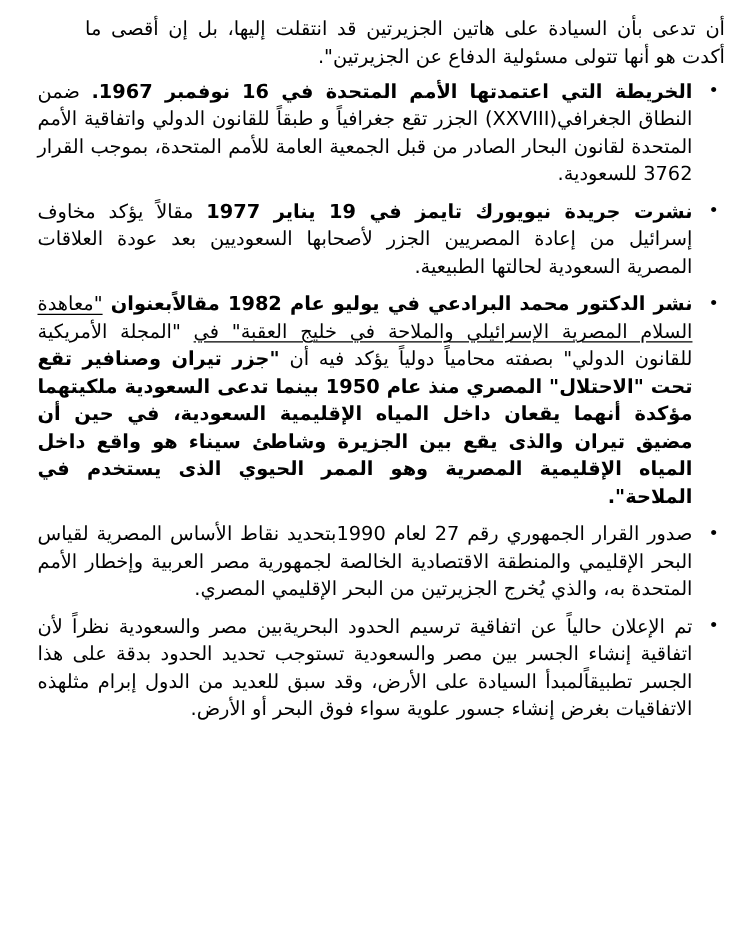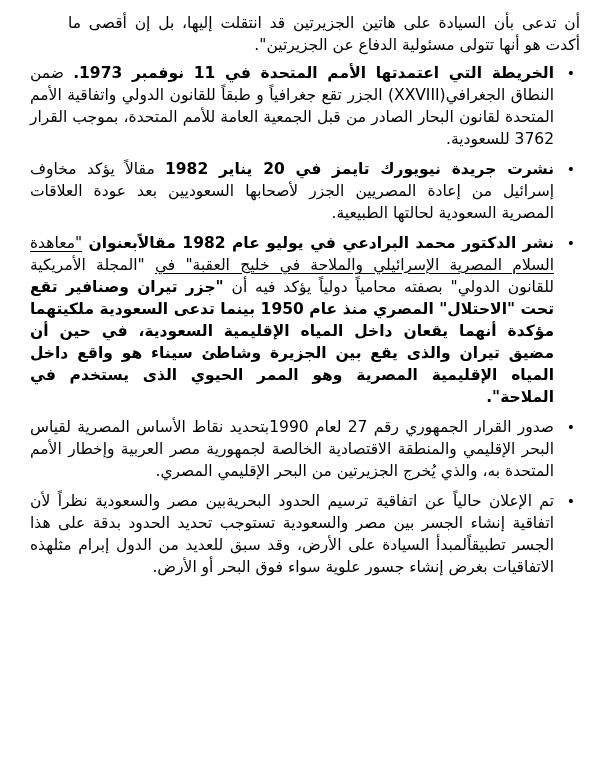--- a/index.html
+++ b/index.html
@@ -49,19 +49,19 @@
   }
   .seg.b { font-weight: bold; }
   .seg.u { text-decoration: underline; text-underline-offset: 3px; }
 </style>
 </head>
 <body>
 
 <div class="page">
   <p class="intro">أن تدعى بأن السيادة على هاتين الجزيرتين قد انتقلت إليها، بل إن أقصى ما أكدت هو أنها تتولى مسئولية الدفاع عن الجزيرتين".</p>
   <ul class="bullets">
-      <li><span class="marker">•</span><span class="seg b">الخريطة التي اعتمدتها الأمم المتحدة في 11 نوفمبر 1973.</span><span class="seg"> ضمن النطاق الجغرافي(XXVIII) الجزر تقع جغرافياً و طبقاً للقانون الدولي واتفاقية الأمم المتحدة لقانون البحار الصادر من قبل الجمعية العامة للأمم المتحدة، بموجب القرار 3762 للسعودية.</span></li>
-      <li><span class="marker">•</span><span class="seg b">نشرت جريدة نيويورك تايمز في 20 يناير 1982</span><span class="seg"> مقالاً يؤكد مخاوف إسرائيل من إعادة المصريين الجزر لأصحابها السعوديين بعد عودة العلاقات المصرية السعودية لحالتها الطبيعية.</span></li>
+      <li><span class="marker">•</span><span class="seg b">الخريطة التي اعتمدتها الأمم المتحدة في 16 نوفمبر 1967.</span><span class="seg"> ضمن النطاق الجغرافي(XXVIII) الجزر تقع جغرافياً و طبقاً للقانون الدولي واتفاقية الأمم المتحدة لقانون البحار الصادر من قبل الجمعية العامة للأمم المتحدة، بموجب القرار 3762 للسعودية.</span></li>
+      <li><span class="marker">•</span><span class="seg b">نشرت جريدة نيويورك تايمز في 19 يناير 1977</span><span class="seg"> مقالاً يؤكد مخاوف إسرائيل من إعادة المصريين الجزر لأصحابها السعوديين بعد عودة العلاقات المصرية السعودية لحالتها الطبيعية.</span></li>
       <li><span class="marker">•</span><span class="seg b">نشر الدكتور محمد البرادعي في يوليو عام 1982 مقالاًبعنوان </span><span class="seg u">"معاهدة السلام المصرية الإسرائيلي والملاحة في خليج العقبة" في</span><span class="seg"> "المجلة الأمريكية للقانون الدولي" بصفته محامياً دولياً يؤكد فيه أن </span><span class="seg b">"جزر تيران وصنافير تقع تحت "الاحتلال" المصري منذ عام 1950 بينما تدعى السعودية ملكيتهما مؤكدة أنهما يقعان داخل المياه الإقليمية السعودية، في حين أن مضيق تيران والذى يقع بين الجزيرة وشاطئ سيناء هو واقع داخل المياه الإقليمية المصرية وهو الممر الحيوي الذى يستخدم في الملاحة".</span></li>
       <li><span class="marker">•</span><span class="seg">صدور القرار الجمهوري رقم 27 لعام 1990بتحديد نقاط الأساس المصرية لقياس البحر الإقليمي والمنطقة الاقتصادية الخالصة لجمهورية مصر العربية وإخطار الأمم المتحدة به، والذي يُخرج الجزيرتين من البحر الإقليمي المصري.</span></li>
       <li><span class="marker">•</span><span class="seg">تم الإعلان حالياً عن اتفاقية ترسيم الحدود البحريةبين مصر والسعودية نظراً لأن اتفاقية إنشاء الجسر بين مصر والسعودية تستوجب تحديد الحدود بدقة على هذا الجسر تطبيقاًلمبدأ السيادة على الأرض، وقد سبق للعديد من الدول إبرام مثلهذه الاتفاقيات بغرض إنشاء جسور علوية سواء فوق البحر أو الأرض.</span></li>
     </ul>
 </div>
 
 </body></html>

